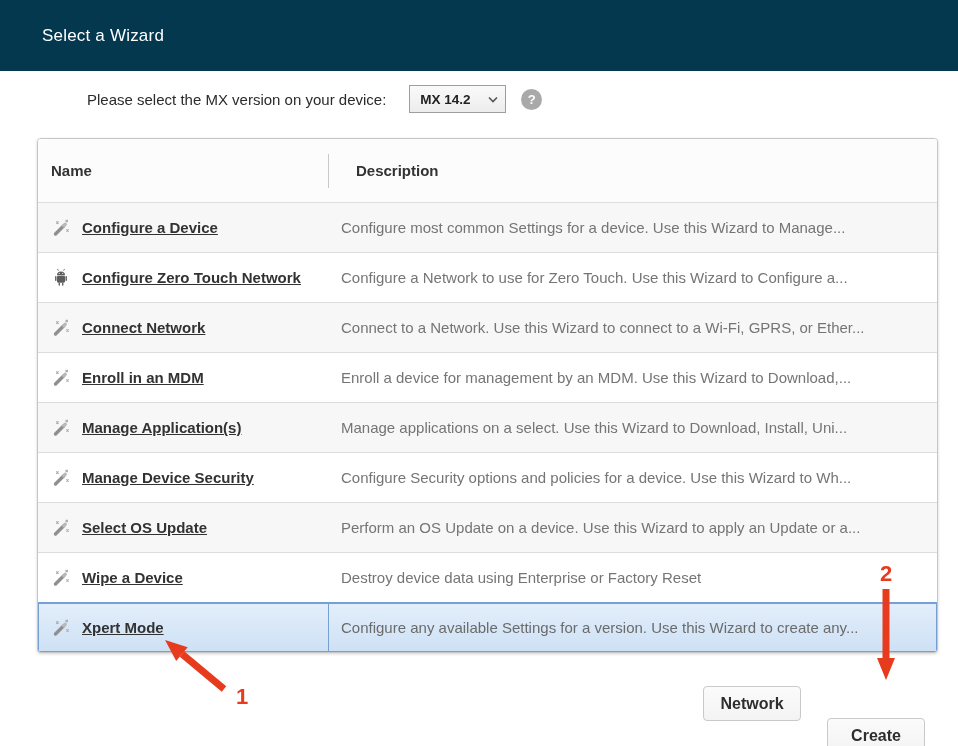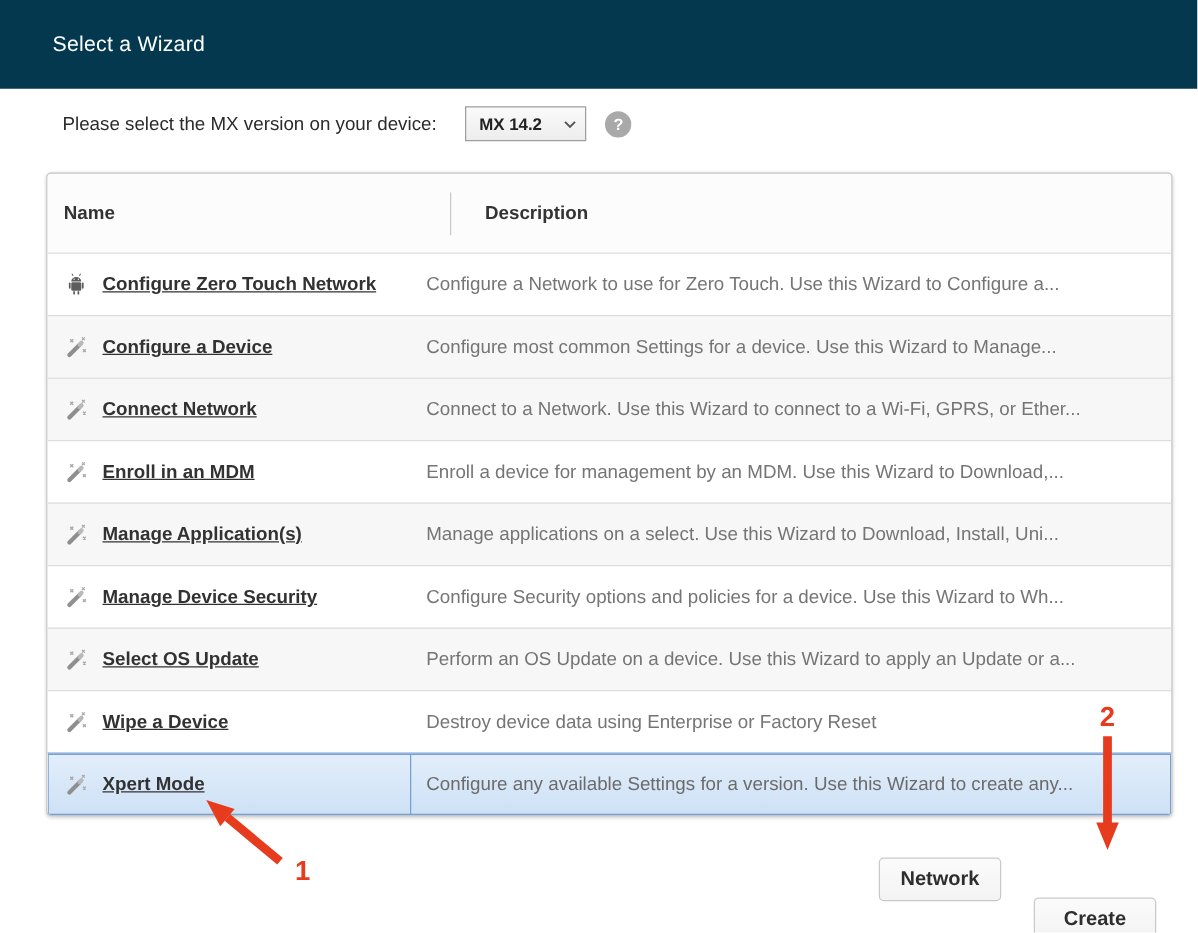--- a/index.html
+++ b/index.html
@@ -21,21 +21,21 @@
   .titlebar h1 {
     color: #ffffff; font-size: 17px; font-weight: normal; margin-left: 42px;
     letter-spacing: 0.2px;
   }
 
   
   .mx-row {
     position: absolute; left: 50px; top: 84px; height: 30px;
     display: flex; align-items: center;
   }
-  .mx-label { font-size: 15px; color: #2b2b2b; }
+  .mx-label { font-size: 15px; color: #2b2b2b; margin-left: 37px; }
   .mx-select {
     margin-left: 23px;
     width: 97px; height: 28px;
     background: linear-gradient(#fafafa, #ededed);
     border: 1px solid #9e9e9e;
     display: flex; align-items: center;
     padding: 0 7px 0 10px;
     cursor: default;
   }
   .mx-select .val { font-size: 13.5px; font-weight: bold; color: #222; flex: 1; }
@@ -49,21 +49,21 @@
   }
 
   
   .wtable {
     position: absolute; left: 37px; top: 138px; width: 901px;
     background: #ffffff;
     border: 1px solid #c6c6c6; border-radius: 4px;
     box-shadow: 0 1px 3px rgba(0,0,0,0.18);
     overflow: hidden;
   }
-  .thead { display: flex; height: 63px; background: #fcfcfc; align-items: center; gap: 32px; }
+  .thead { display: flex; height: 63px; background: #fcfcfc; align-items: center; }
   .th { font-size: 15px; font-weight: bold; color: #333; }
   .th.name { width: 290px; padding-left: 13px; }
   .th.desc {
     flex: 1; padding-left: 27px;
     border-left: 1px solid #c9c9c9;
     height: 34px; display: flex; align-items: center;
   }
   .trow {
     display: flex; height: 50px; align-items: center;
     border-top: 1px solid #dddddd;
@@ -129,57 +129,57 @@
     </div>
     <div class="help-circle">?</div>
   </div>
 
   <div class="wtable">
     <div class="thead">
       <div class="th name">Name</div>
       <div class="th desc">Description</div>
     </div>
     <div>
+        <div class="trow alt">
+          <div class="cell name-cell">
+            <span class="row-icon">
+              <svg width="20" height="20" viewBox="0 0 20 20">
+                <line x1="4.5" y1="16" x2="12.5" y2="8" stroke="#8f8f8f" stroke-width="3.4" stroke-linecap="round"></line>
+                <line x1="12.8" y1="7.7" x2="14.2" y2="6.3" stroke="#b9b9b9" stroke-width="3.4" stroke-linecap="round"></line>
+                <g stroke="#a8a8a8" stroke-width="1.1">
+                  <path d="M5.2 3.4 l2.4 2.4 M7.6 3.4 l-2.4 2.4"></path>
+                  <path d="M14.6 1.9 l2.2 2.2 M16.8 1.9 l-2.2 2.2"></path>
+                  <path d="M15.4 11.4 l2.2 2.2 M17.6 11.4 l-2.2 2.2"></path>
+                </g>
+              </svg>
+            </span>
+            <a class="wizard-link">Configure a Device</a>
+          </div>
+          <div class="cell desc-cell">Configure most common Settings for a device. Use this Wizard to Manage...</div>
+        </div>
         <div class="trow">
           <div class="cell name-cell">
             <span class="row-icon">
               <svg width="20" height="20" viewBox="0 0 24 24">
                 <g fill="#5d5d5d">
                   <path d="M7.2 8.6 a4.8 4.4 0 0 1 9.6 0 z"></path>
                   <rect x="7.2" y="9.4" width="9.6" height="8.2" rx="1.4"></rect>
                   <rect x="4.9" y="9.6" width="1.7" height="6" rx="0.85"></rect>
                   <rect x="17.4" y="9.6" width="1.7" height="6" rx="0.85"></rect>
                   <rect x="9.1" y="17.8" width="1.7" height="3.4" rx="0.85"></rect>
                   <rect x="13.2" y="17.8" width="1.7" height="3.4" rx="0.85"></rect>
                   <path d="M8.6 3.4 l-1.2 -2 .8 -.45 1.2 2z M15.4 3.4 l1.2 -2 -.8 -.45 -1.2 2z"></path>
                 </g>
                 <circle cx="9.9" cy="6.4" r="0.65" fill="#fff"></circle>
                 <circle cx="14.1" cy="6.4" r="0.65" fill="#fff"></circle>
               </svg>
             </span>
             <a class="wizard-link">Configure Zero Touch Network</a>
           </div>
           <div class="cell desc-cell">Configure a Network to use for Zero Touch. Use this Wizard to Configure a...</div>
-        </div>
-        <div class="trow alt">
-          <div class="cell name-cell">
-            <span class="row-icon">
-              <svg width="20" height="20" viewBox="0 0 20 20">
-                <line x1="4.5" y1="16" x2="12.5" y2="8" stroke="#8f8f8f" stroke-width="3.4" stroke-linecap="round"></line>
-                <line x1="12.8" y1="7.7" x2="14.2" y2="6.3" stroke="#b9b9b9" stroke-width="3.4" stroke-linecap="round"></line>
-                <g stroke="#a8a8a8" stroke-width="1.1">
-                  <path d="M5.2 3.4 l2.4 2.4 M7.6 3.4 l-2.4 2.4"></path>
-                  <path d="M14.6 1.9 l2.2 2.2 M16.8 1.9 l-2.2 2.2"></path>
-                  <path d="M15.4 11.4 l2.2 2.2 M17.6 11.4 l-2.2 2.2"></path>
-                </g>
-              </svg>
-            </span>
-            <a class="wizard-link">Configure a Device</a>
-          </div>
-          <div class="cell desc-cell">Configure most common Settings for a device. Use this Wizard to Manage...</div>
         </div>
         <div class="trow alt">
           <div class="cell name-cell">
             <span class="row-icon">
               <svg width="20" height="20" viewBox="0 0 20 20">
                 <line x1="4.5" y1="16" x2="12.5" y2="8" stroke="#8f8f8f" stroke-width="3.4" stroke-linecap="round"></line>
                 <line x1="12.8" y1="7.7" x2="14.2" y2="6.3" stroke="#b9b9b9" stroke-width="3.4" stroke-linecap="round"></line>
                 <g stroke="#a8a8a8" stroke-width="1.1">
                   <path d="M5.2 3.4 l2.4 2.4 M7.6 3.4 l-2.4 2.4"></path>
                   <path d="M14.6 1.9 l2.2 2.2 M16.8 1.9 l-2.2 2.2"></path>

